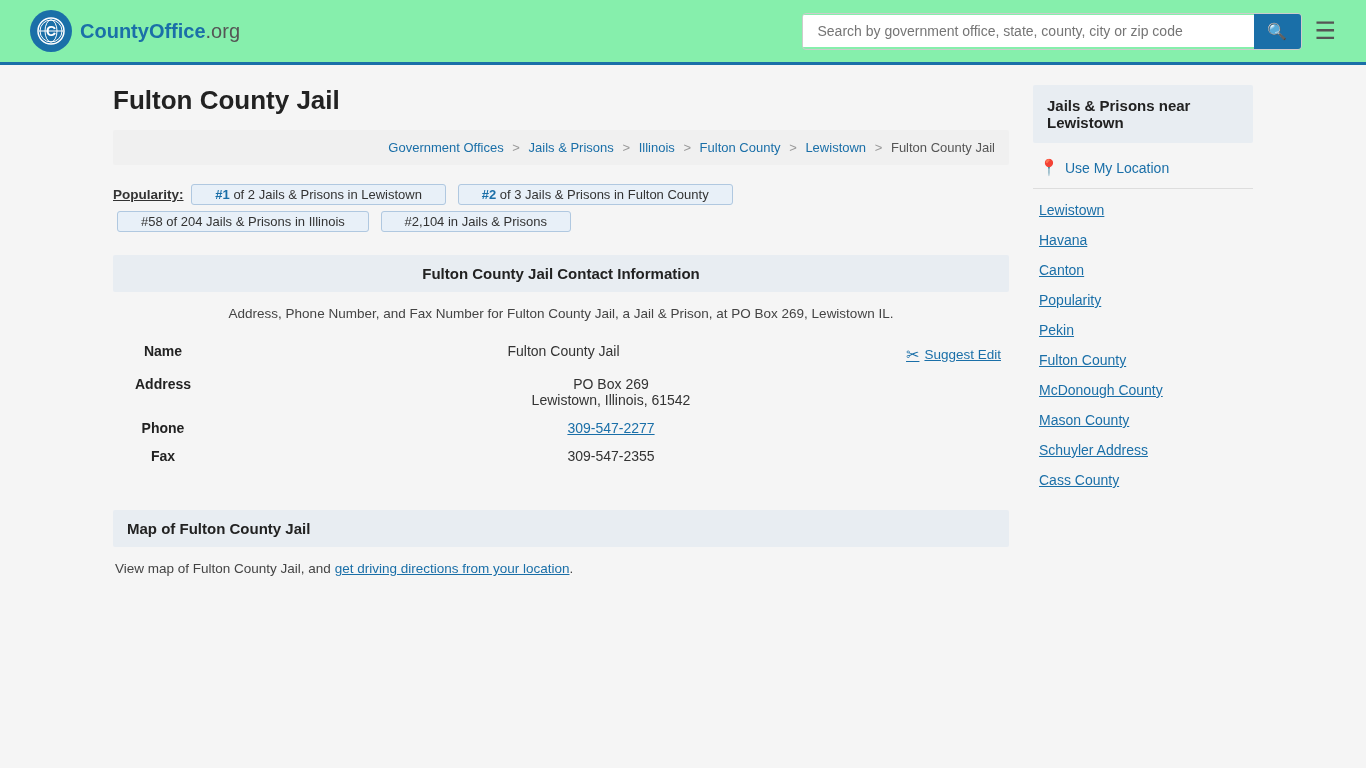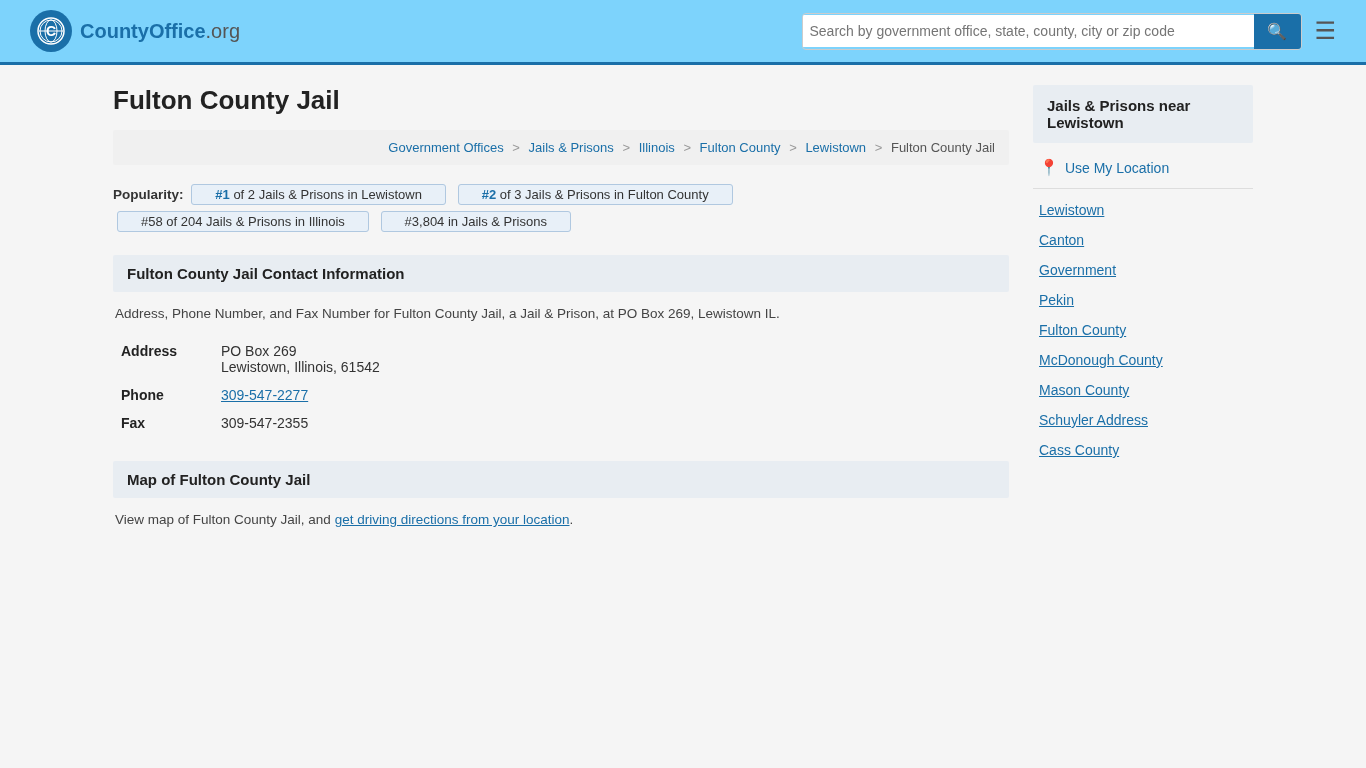--- a/index.html
+++ b/index.html
@@ -1,20 +1,20 @@
 <!DOCTYPE html>
 <html><head>
   <meta charset="utf-8">
   <style>
     * { box-sizing: border-box; margin: 0; padding: 0; }
     body { font-family: Arial, sans-serif; font-size: 14px; color: #333; background: #f5f5f5; }
 
     
     .header {
-      background: #7dd3fc;
+      background: #86efac;
       border-bottom: 3px solid #1a6fa8;
       padding: 10px 30px;
       display: flex;
       align-items: center;
       justify-content: space-between;
     }
     .logo-area {
       display: flex;
       align-items: center;
       gap: 8px;
@@ -49,21 +49,21 @@
       display: flex;
       align-items: center;
       border: 1px solid #ccc;
       border-radius: 4px;
       overflow: hidden;
       width: 500px;
     }
     .search-bar input {
       border: none;
       outline: none;
-      padding: 8px 6px;
+      padding: 8px 14px;
       font-size: 14px;
       width: 100%;
       color: #999;
     }
     .search-btn {
       background: #1a6fa8;
       border: none;
       color: #fff;
       padding: 8px 14px;
       cursor: pointer;
@@ -122,20 +122,21 @@
     }
 
     
     .popularity-row {
       margin-bottom: 20px;
       font-size: 13.5px;
       line-height: 2;
     }
     .popularity-row .label {
       font-weight: bold;
+      text-decoration: underline;
     }
     .popularity-row .badge {
       background: #e8f0f8;
       border: 1px solid #b0c8e0;
       border-radius: 3px;
       padding: 2px 23px;
       margin: 0 4px;
       font-size: 13px;
     }
     .popularity-row .badge strong {
@@ -148,21 +149,22 @@
       padding: 10px 14px;
       font-size: 15px;
       font-weight: bold;
       color: #222;
       margin-bottom: 14px;
       border-radius: 2px;
     }
 
     
     .info-section {
-      margin-bottom: 24px;
+      margin-bottom: 40px;
+      text-align: center;
     }
     .info-description {
       font-size: 13.5px;
       color: #444;
       margin-bottom: 16px;
       padding: 0 2px;
     }
     .info-table {
       width: 100%;
       border-collapse: collapse;
@@ -299,28 +301,38 @@
       <span class="sep">&gt;</span>
       <span>Fulton County Jail</span>
     </nav>
 
     <div class="popularity-row">
       <span class="label">Popularity:</span>
       <span class="badge"><strong>#1</strong> <span>of 2 Jails &amp; Prisons in Lewistown</span></span>
       <span class="badge"><strong>#2</strong> <span>of 3 Jails &amp; Prisons in Fulton County</span></span>
       <br>
       <span class="badge"><span>#58</span> <span>of 204 Jails &amp; Prisons in Illinois</span></span>
-      <span class="badge"><span>#3,804</span> <span>in Jails &amp; Prisons</span></span>
+      <span class="badge"><span>#2,104</span> <span>in Jails &amp; Prisons</span></span>
     </div>
 
     <div class="info-section">
       <div class="section-header">Fulton County Jail Contact Information</div>
       <p class="info-description">Address, Phone Number, and Fax Number for Fulton County Jail, a Jail &amp; Prison, at PO Box 269, Lewistown IL.</p>
       <table class="info-table">
         <tbody>
+            <tr>
+          <td>Name</td>
+          <td>
+            <span>Fulton County Jail</span>
+            <a href="#" class="suggest-edit">
+              <span class="suggest-edit-icon">✂</span>
+              <span>Suggest Edit</span>
+            </a>
+          </td>
+        </tr>
         <tr>
           <td>Address</td>
           <td>
             <div>PO Box 269</div>
             <div>Lewistown, Illinois, 61542</div>
           </td>
         </tr>
         <tr>
           <td>Phone</td>
           <td>
@@ -350,24 +362,27 @@
     <div class="use-location">
       <span class="location-dot">📍</span>
       <span>Use My Location</span>
     </div>
     <hr class="divider">
     <ul class="sidebar-links" id="sidebar-links-container">
     <li>
           <a href="#">Lewistown</a>
         </li>
         <li>
+          <a href="#">Havana</a>
+        </li>
+        <li>
           <a href="#">Canton</a>
         </li>
         <li>
-          <a href="#">Government</a>
+          <a href="#">Popularity</a>
         </li>
         <li>
           <a href="#">Pekin</a>
         </li>
         <li>
           <a href="#">Fulton County</a>
         </li>
         <li>
           <a href="#">McDonough County</a>
         </li>

